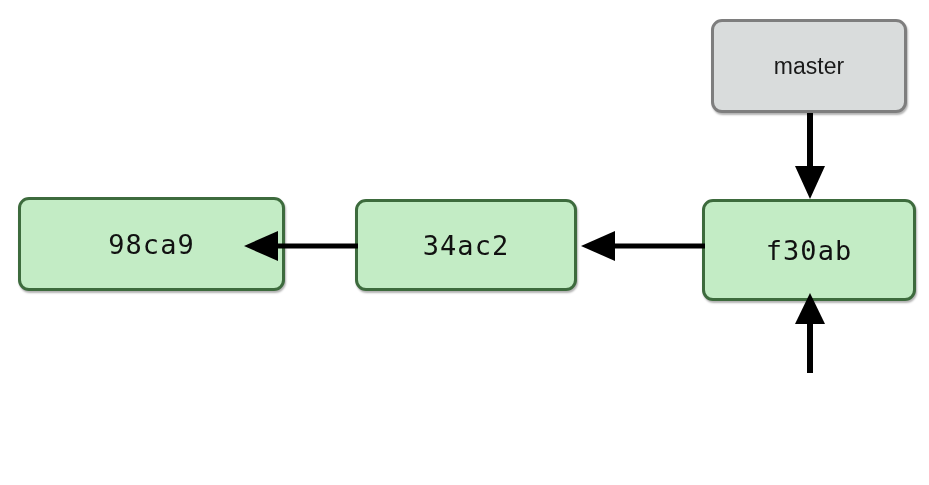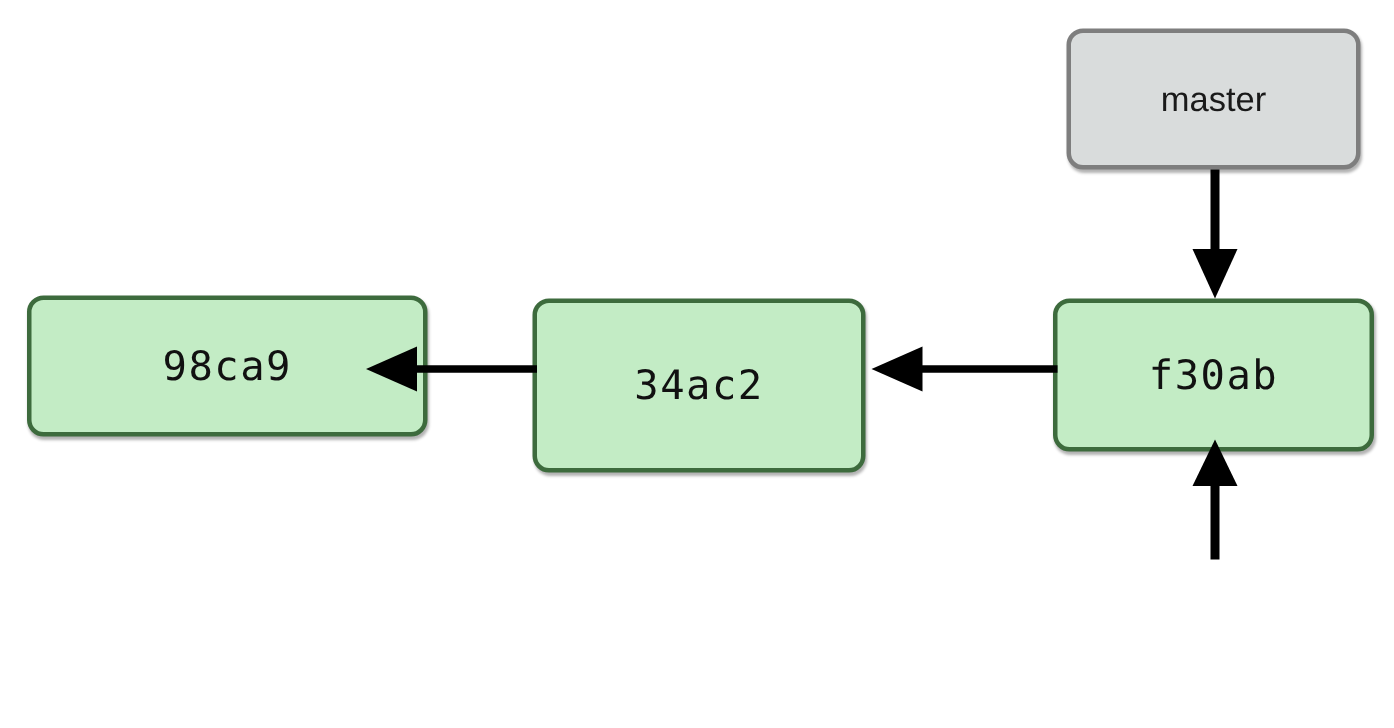--- a/index.html
+++ b/index.html
@@ -55,21 +55,21 @@
 </style>
 </head>
 <body>
 
 <div id="canvas">
 
   <div class="node commit-node" style="left:18px; top:197px; width:267px; height:94px;">
     <span>98ca9</span>
   </div>
 
-  <div class="node commit-node" style="left:355px; top:199px; width:222px; height:116px;">
+  <div class="node commit-node" style="left:355px; top:199px; width:222px; height:92px;">
     <span>34ac2</span>
   </div>
 
   <div class="node commit-node" style="left:702px; top:199px; width:214px; height:102px;">
     <span>f30ab</span>
   </div>
 
   <div class="node branch-node" style="left:711px; top:19px; width:196px; height:94px;">
     <span>master</span>
   </div>

